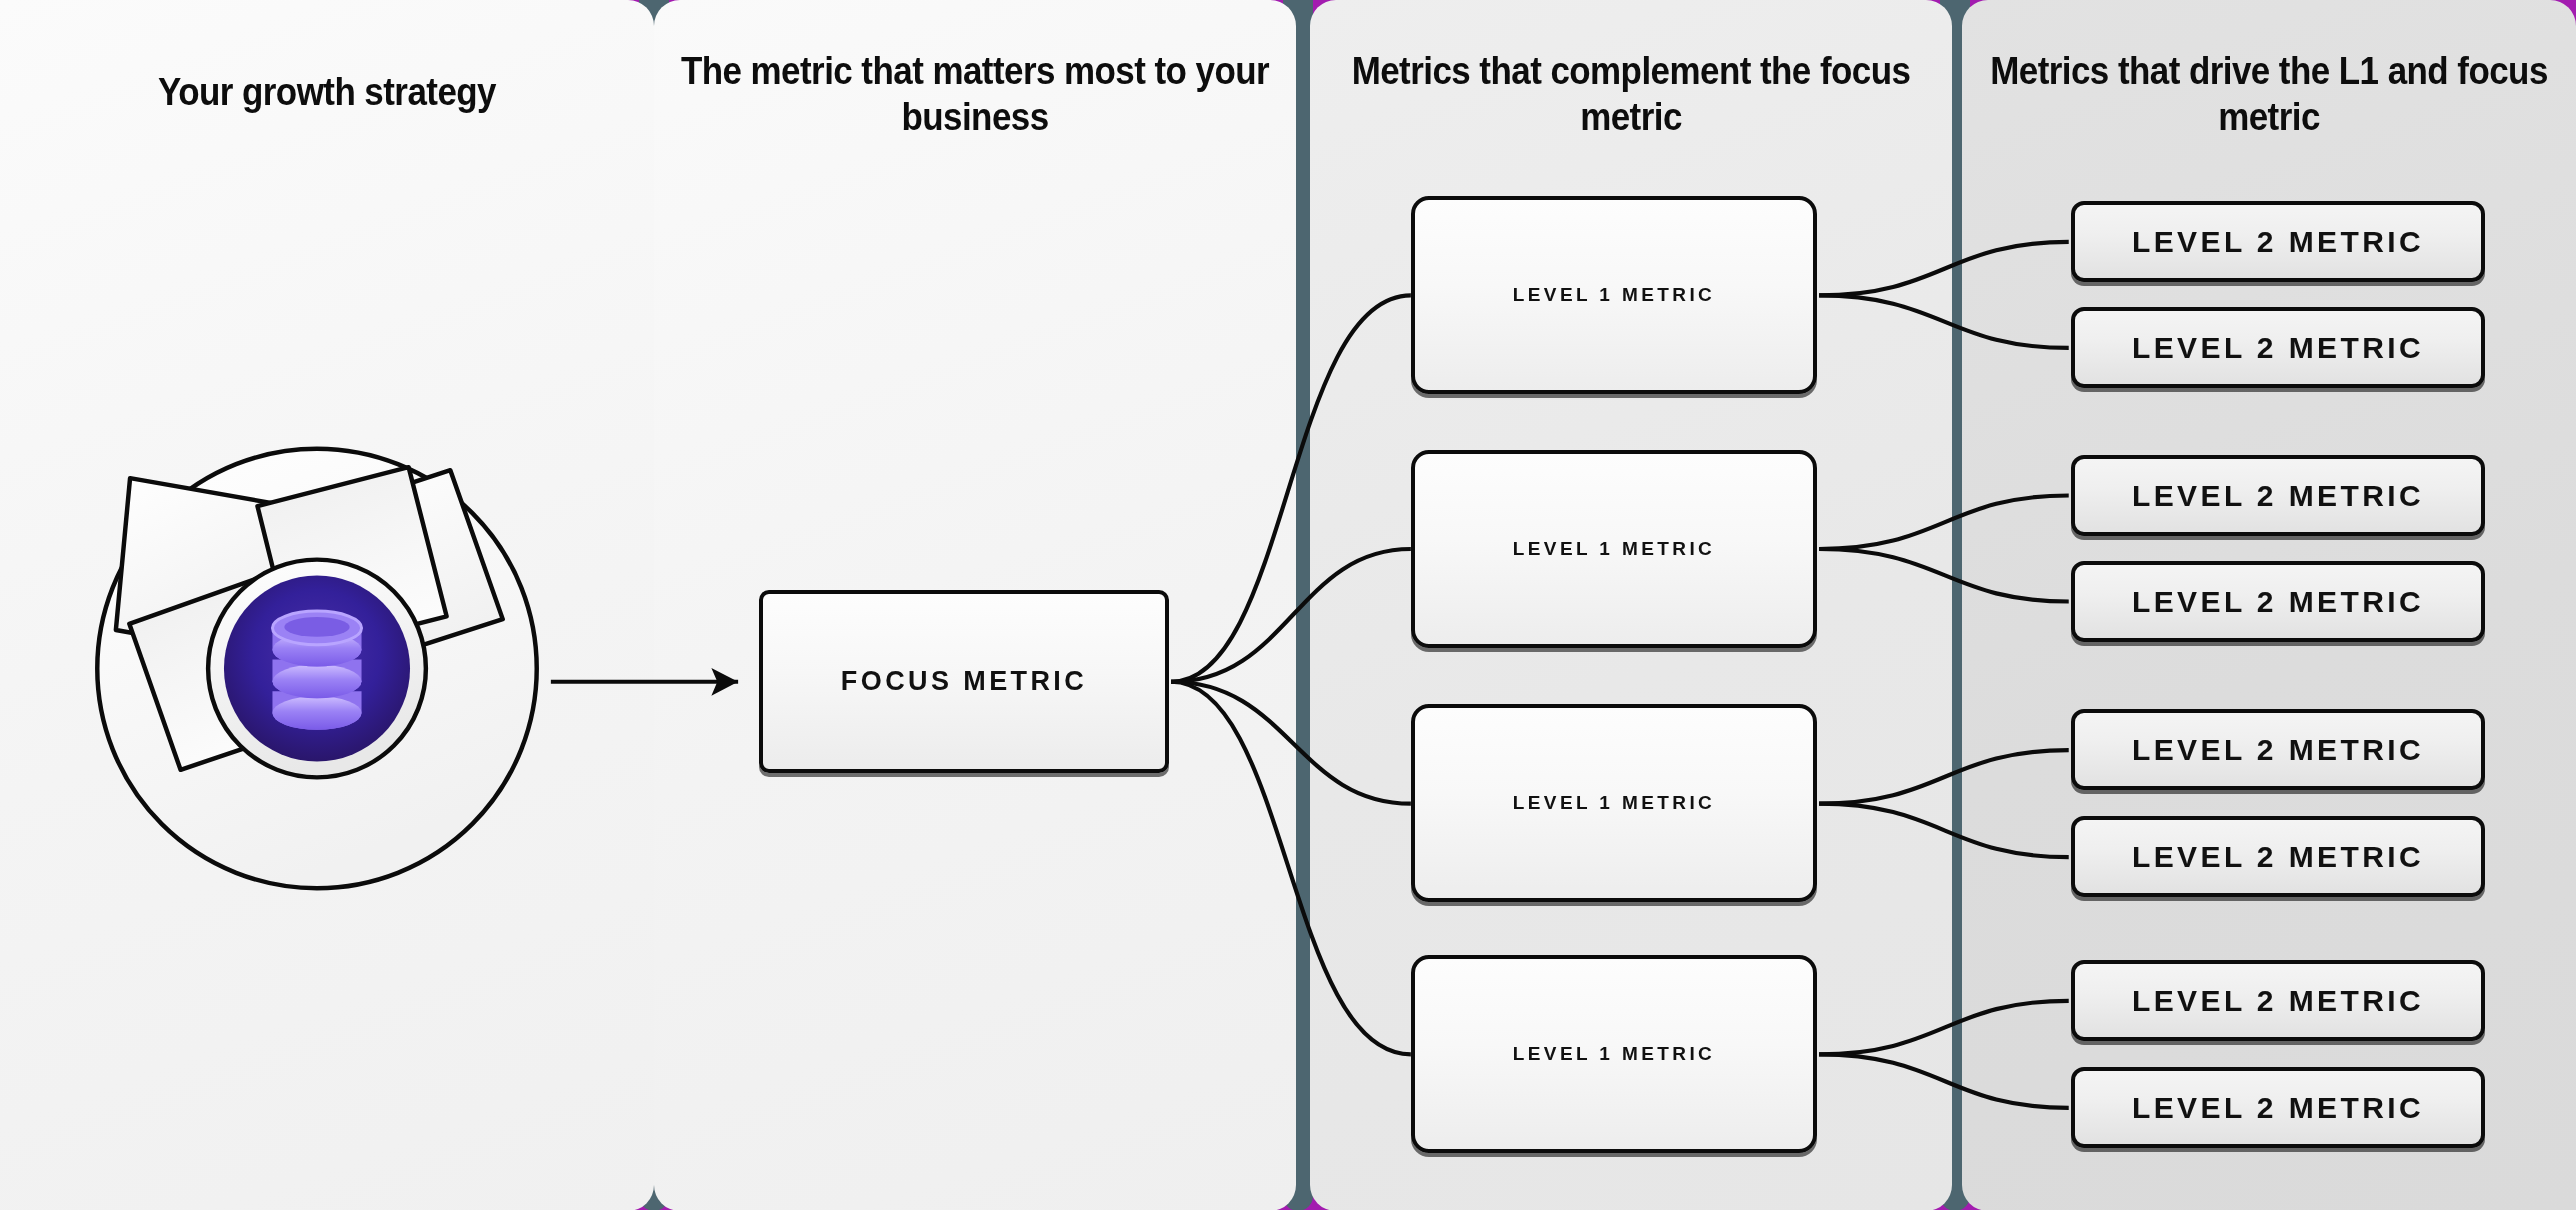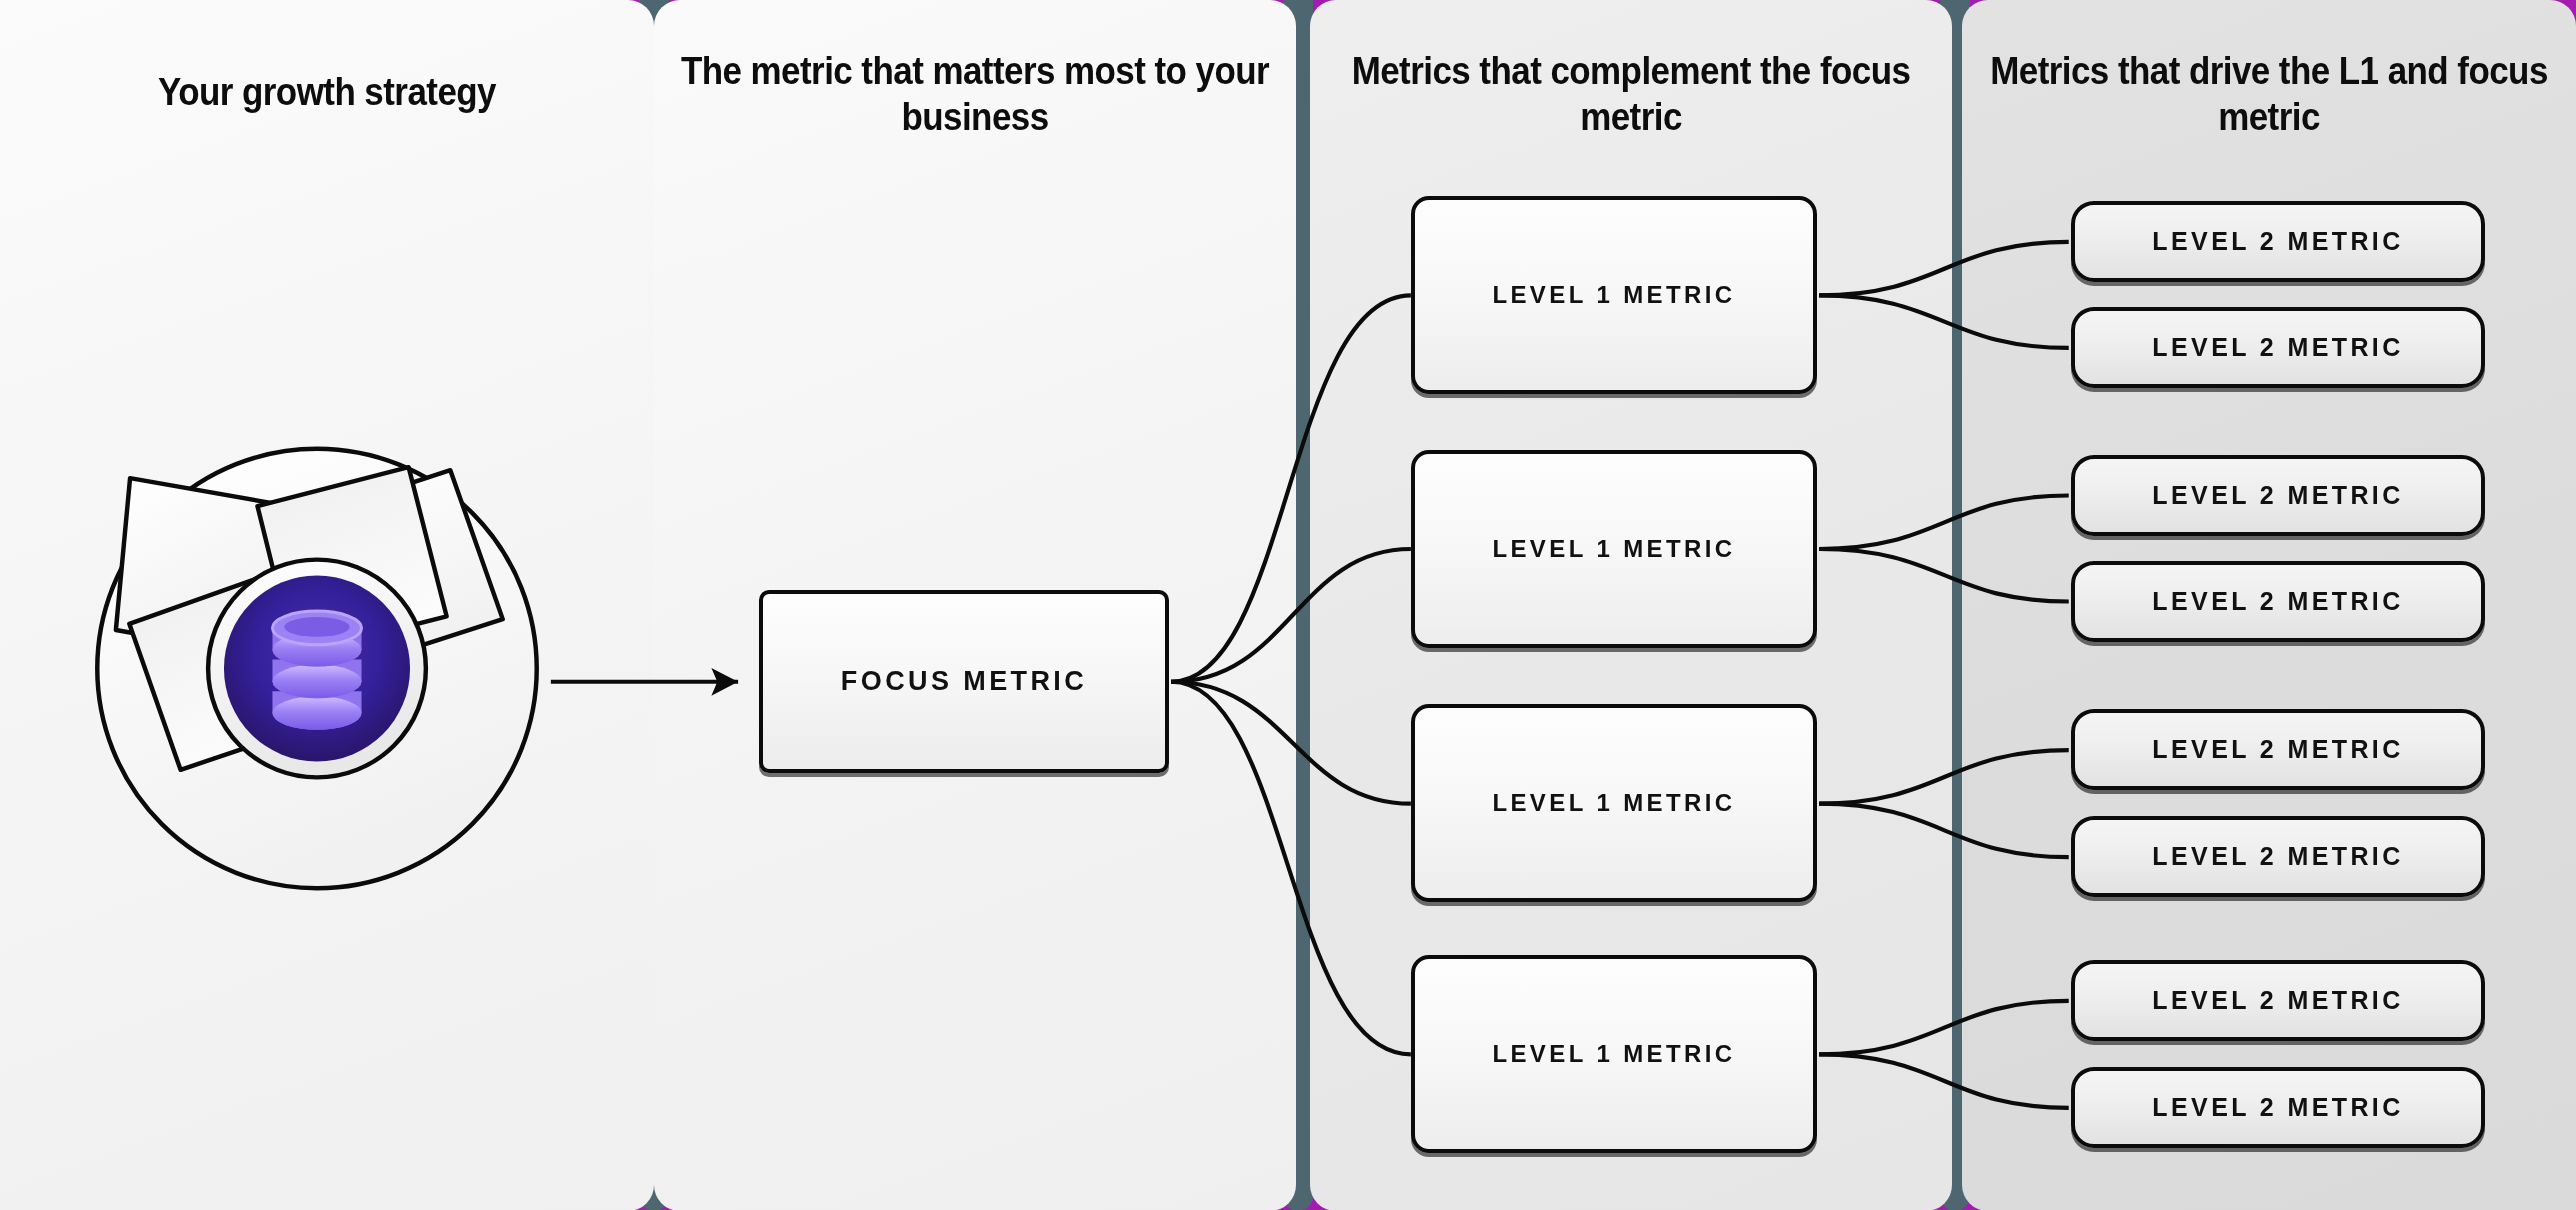--- a/index.html
+++ b/index.html
@@ -72,26 +72,26 @@
     font-family:"Liberation Sans","DejaVu Sans",sans-serif;
     box-shadow:0 4px 0 rgba(0,0,0,0.55);
   }
   .node.focus{
     left:759px;top:590px;width:410px;height:183px;
     border-radius:10px;font-size:27px;
     background:linear-gradient(180deg,#fdfdfd 0%,#f7f7f7 45%,#ececec 100%);
   }
   .node.l1{
     left:1411px;width:406px;height:198px;
-    border-radius:18px;font-size:24px;
+    border-radius:18px;font-size:19px;
     background:linear-gradient(180deg,#fdfdfd 0%,#f8f8f8 45%,#ededed 100%);
   }
   .node.l2{
     left:2071px;width:414px;height:81px;
-    border-radius:23px;font-size:25px;
+    border-radius:13px;font-size:30px;
     background:linear-gradient(180deg,#f4f4f4 0%,#efefef 40%,#e2e2e2 100%);
   }
 
   
   #links{position:absolute;left:0;top:0;width:2576px;height:1211px;
          pointer-events:none;}
   .link{fill:none;stroke:#0b0b0b;stroke-width:4.2;}
   .arrow-line{fill:none;stroke:#0b0b0b;stroke-width:4.2;}
 </style>
 </head>

